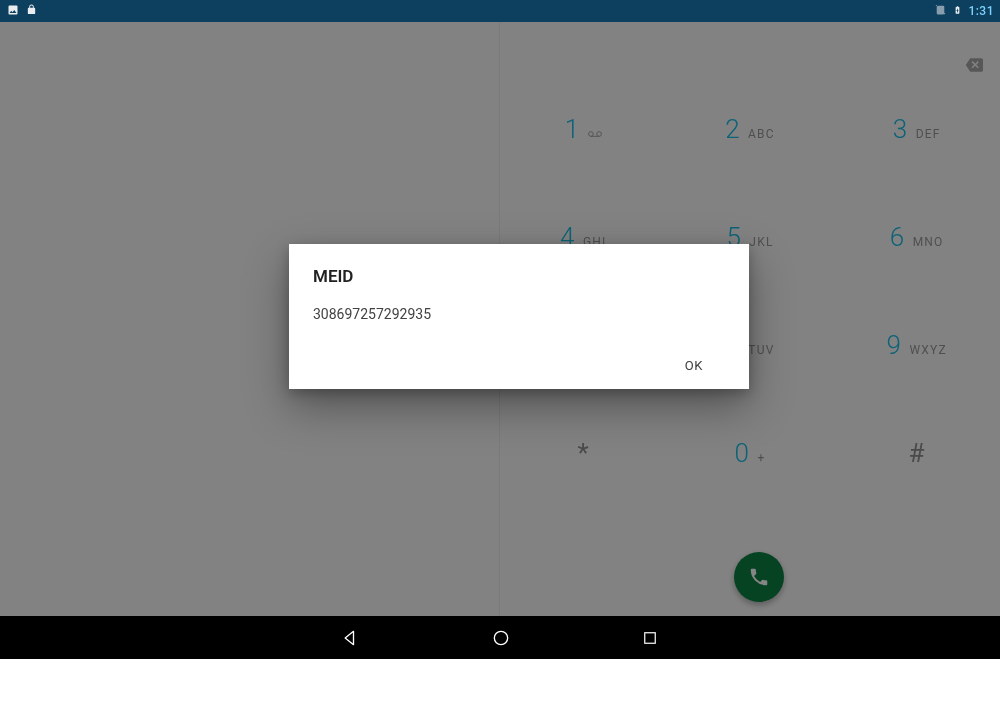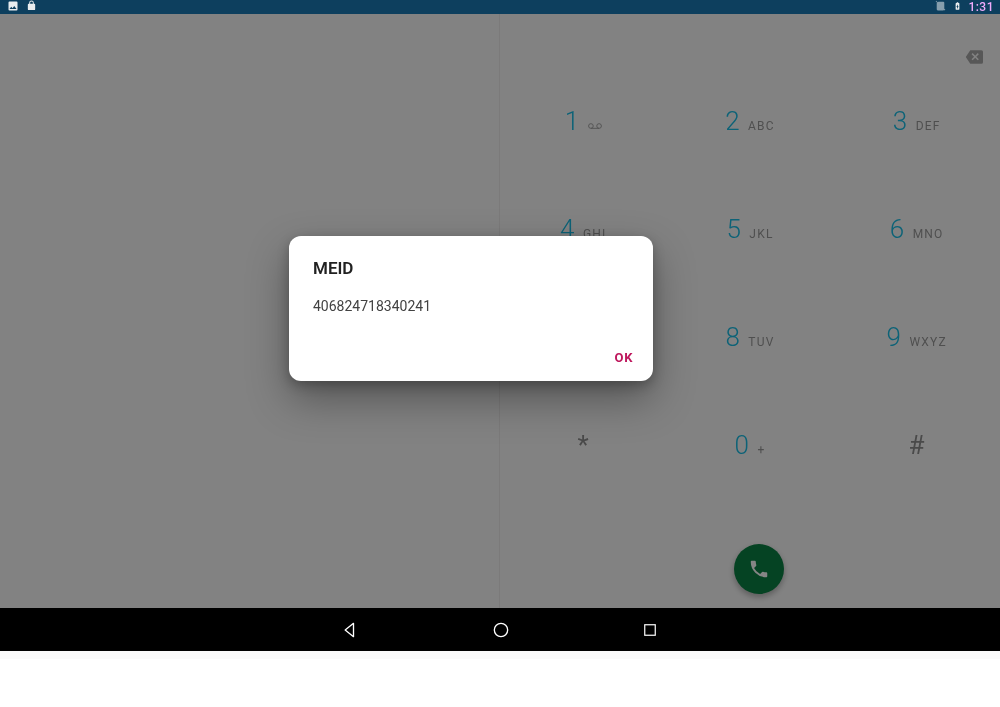--- a/index.html
+++ b/index.html
@@ -6,23 +6,23 @@
   body { background: #fff; }
   .device {
     width: 1000px;
     height: 659px;
     position: relative;
     overflow: hidden;
     background: #fafafa;
   }
   
   .status-bar {
-    height: 14px;
+    height: 22px;
     background: #0d3f5e;
-    color: #f0abfc;
+    color: #7dd3fc;
     display: flex;
     align-items: center;
     justify-content: space-between;
     padding: 0 6px;
     font-size: 12px;
   }
   .status-left, .status-right { display: flex; align-items: center; gap: 6px; }
   .status-bar svg { fill: #e9edef; }
   .status-right .dim { opacity: .55; }
   .clock { font-weight: 500; letter-spacing: .5px; }
@@ -98,43 +98,43 @@
   
   .scrim {
     position:absolute; inset:0;
     background: rgba(0,0,0,.48);
   }
 
   
   .dialog {
     position: absolute;
     left: 289px; top: 222px;
-    width: 364px;
+    width: 460px;
     background: #fff;
-    border-radius: 12px;
+    border-radius: 0;
     box-shadow: 0 18px 40px rgba(0,0,0,.35), 0 4px 12px rgba(0,0,0,.25);
-    padding: 22px 10px 8px 24px;
+    padding: 22px 36px 8px 24px;
   }
   .dialog h1 {
     font-size: 17px;
     font-weight: 600;
     color: #212121;
     margin-bottom: 20px;
   }
   .dialog .meid-line {
     font-size: 14px;
     color: #424242;
     margin-bottom: 20px;
   }
   .dialog-actions { text-align: right; padding-top: 8px; }
   .dialog-actions .ok-btn {
     display:inline-block;
     font-size: 13px;
-    font-weight: 700;
-    color: #be185d;
+    font-weight: 400;
+    color: #404040;
     letter-spacing: .6px;
     padding: 8px 10px;
     cursor: pointer;
   }
 
   
   .nav-bar {
     height: 43px;
     background: #000;
     display:flex; align-items:center; justify-content:center;
@@ -250,21 +250,21 @@
         <svg width="22" height="22" viewBox="0 0 24 24">
             <path d="M6.6 10.8a15.6 15.6 0 0 0 6.6 6.6l2.2-2.2a1 1 0 0 1 1-.25 11.4 11.4 0 0 0 3.6.58 1 1 0 0 1 1 1V20a1 1 0 0 1-1 1A17 17 0 0 1 3 4a1 1 0 0 1 1-1h3.5a1 1 0 0 1 1 1 11.4 11.4 0 0 0 .58 3.6 1 1 0 0 1-.25 1L6.6 10.8z"></path>
           </svg>
       </div>
     </div>
 
     <div class="scrim"></div>
 
     <div class="dialog">
       <h1>MEID</h1>
-      <div class="meid-line">406824718340241</div>
+      <div class="meid-line">308697257292935</div>
       <div class="dialog-actions">
         <span class="ok-btn">OK</span>
       </div>
     </div>
 
   </div>
 
   <div class="nav-bar">
     <div class="nav-btn">
       <svg width="20" height="20" viewBox="0 0 24 24">

